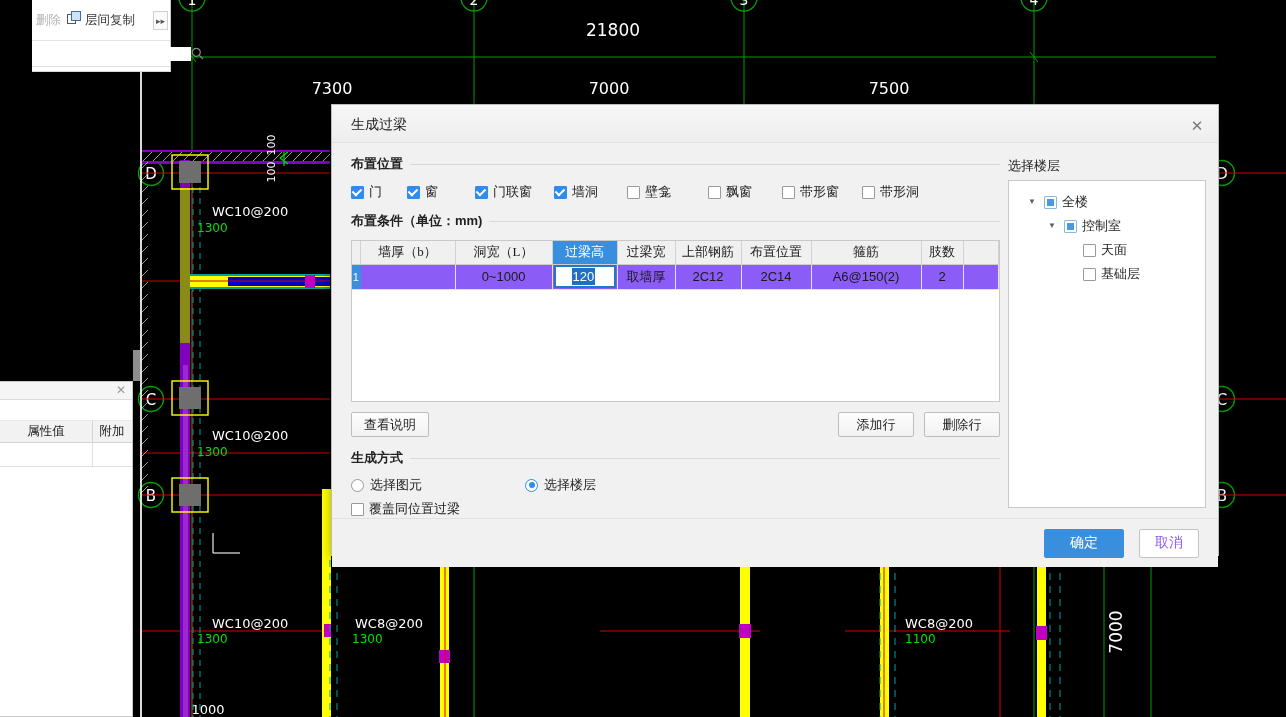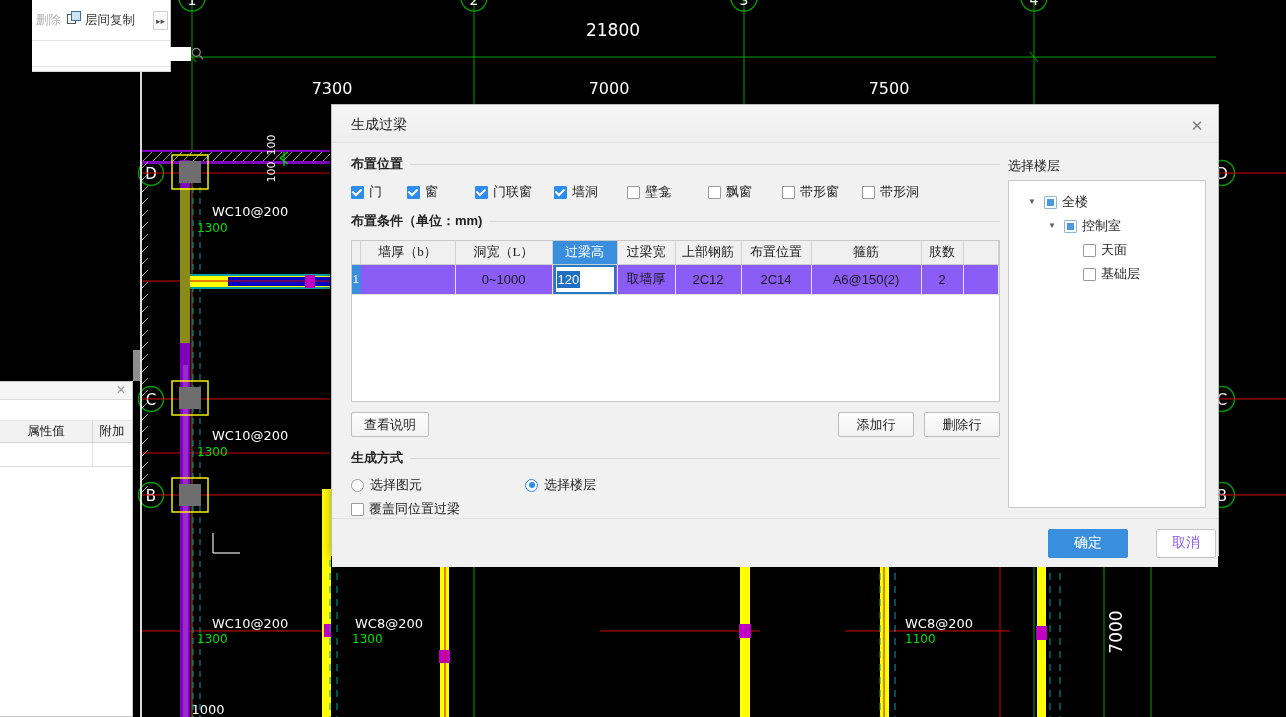--- a/index.html
+++ b/index.html
@@ -167,23 +167,23 @@
     height: 25px; text-align: center; font-size: 13px; color: #1a1a1a;
     border-right: 1px solid #e3e3e3; border-bottom: 1px solid #e3e3e3;
     background: #8b5cf6;
   }
   tbody td.rowhdr {
     background: #3a8ede; color: #fff; font-size: 11px; text-align: center;
     border-right: 1px solid #3a8ede;
   }
   td.editing { padding: 0; }
   .cell-edit {
-    margin: 0 1px; height: 29px; border: 2px solid #2178c8;
+    margin: 0 1px; height: 23px; border: 2px solid #2178c8;
     background: #fff; display: flex; align-items: center;
-    padding-left: 1px;
+    padding-left: 16px;
   }
   .cell-edit .seltext {
     background: #1f6fc4; color: #fff; font-size: 13px;
     padding: 0 1px; line-height: 17px;
   }
 
   
   .btn {
     height: 25px; min-width: 76px; padding: 0 12px;
     background: linear-gradient(#fdfdfd, #f2f2f2);
@@ -227,21 +227,21 @@
   .tw { width: 14px; flex: 0 0 auto; display: flex;
         align-items: center; justify-content: center; }
   .caret { color: #606060; font-size: 8px; line-height: 1; }
   .tnode .tlabel { font-size: 13px; color: #1e1e1e; white-space: nowrap; }
 
   
   .dlg-footer {
     height: 49px; flex: 0 0 auto; position: relative;
     border-top: 1px solid #e0e0e0; background: #f1f1f1;
     display: flex; align-items: center; justify-content: flex-end;
-    padding-right: 2px; gap: 28px;
+    padding-right: 19px; gap: 15px;
   }
   .btn-primary {
     height: 29px; width: 80px;
     background: #3a8ede; border: 1px solid #3a8ede; color: #fff;
     border-radius: 2px; font-size: 14px;
     display: inline-flex; align-items: center; justify-content: center;
     font-family: "Liberation Sans", sans-serif;
   }
   .btn-normal {
     height: 29px; width: 60px;

